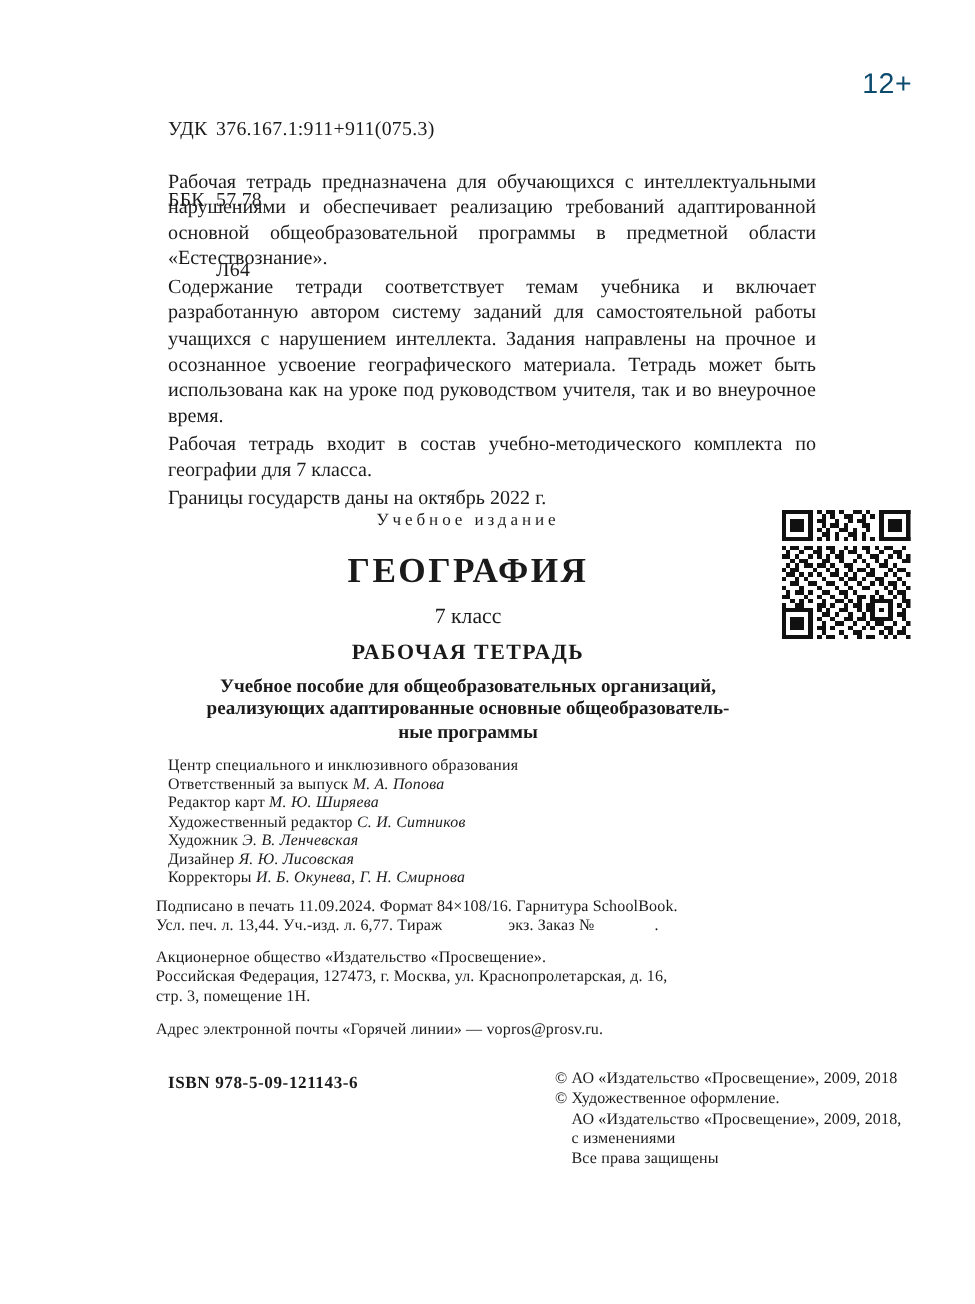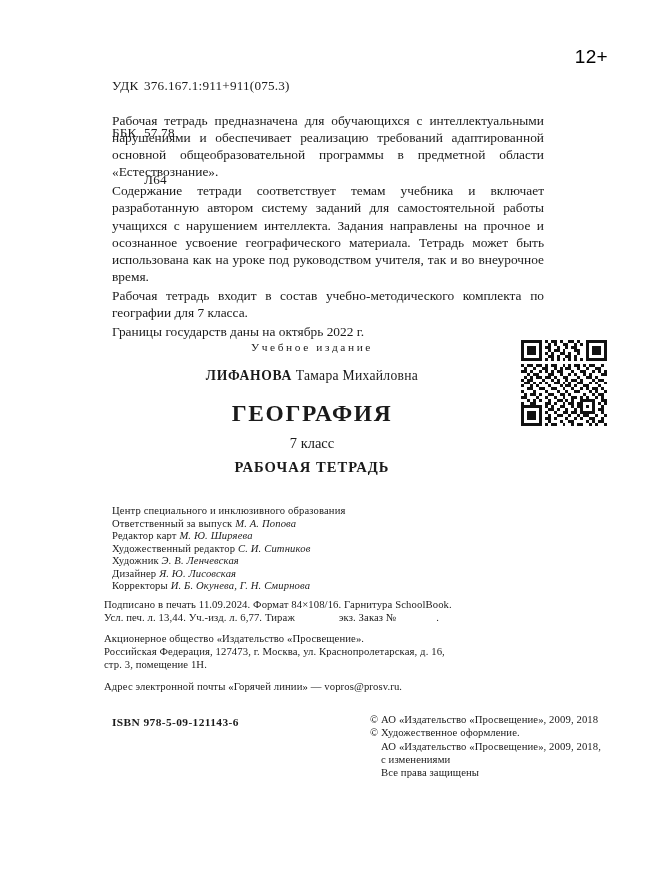--- a/index.html
+++ b/index.html
@@ -35,21 +35,21 @@
   .codes .row { display: block; }
   .codes .lbl { display: inline-block; width: 32px; }
   .codes .ind { display: inline-block; width: 32px; }
 
   .age-badge {
     position: absolute;
     right: 42px;
     top: 46px;
     font-family: "Liberation Sans", "DejaVu Sans", sans-serif;
     font-size: 19px;
-    color: #000000;
+    color: #0c4a6e;
     letter-spacing: 0.3px;
   }
 
   
   .annotation {
     position: absolute;
     left: 112px;
     top: 112px;
     width: 432px;
     font-size: 13.4px;
@@ -185,24 +185,28 @@
 
   <div class="annotation">
     <p>Рабочая тетрадь предназначена для обучающихся с интеллектуальными нарушениями и обеспечивает реализацию требований адаптированной основной общеобразовательной программы в предметной области «Естествознание».</p>
     <p>Содержание тетради соответствует темам учебника и включает разработанную автором систему заданий для самостоятельной работы учащихся с нарушением интеллекта. Задания направлены на прочное и осознанное усвоение географического материала. Тетрадь может быть использована как на уроке под руководством учителя, так и во внеурочное время.</p>
     <p>Рабочая тетрадь входит в состав учебно-методического комплекта по географии для 7 класса.</p>
     <p>Границы государств даны на октябрь 2022 г.</p>
   </div>
 
   <div class="title-block">
     <div class="ed-kind">Учебное издание</div>
-    <div class="author"><span class="surname">ЛИФАНОВА</span> <span>Тамара Михайловна</span></div>
     <div class="book-title">ГЕОГРАФИЯ</div>
     <div class="grade">7 класс</div>
     <div class="workbook">РАБОЧАЯ ТЕТРАДЬ</div>
+    <div class="subtitle">
+      <div>Учебное пособие для общеобразовательных организаций,</div>
+      <div>реализующих адаптированные основные общеобразователь-</div>
+      <div>ные программы</div>
+    </div>
   </div>
 
   <div class="qr">
     <svg viewBox="0 0 29 29" shape-rendering="crispEdges" aria-hidden="true">
       <rect width="29" height="29" fill="#ffffff"></rect>
       <g fill="#111111">
 
         <rect x="0" y="0" width="7" height="1"></rect>
           <rect x="0" y="6" width="7" height="1"></rect>
         <rect x="0" y="0" width="1" height="7"></rect>

